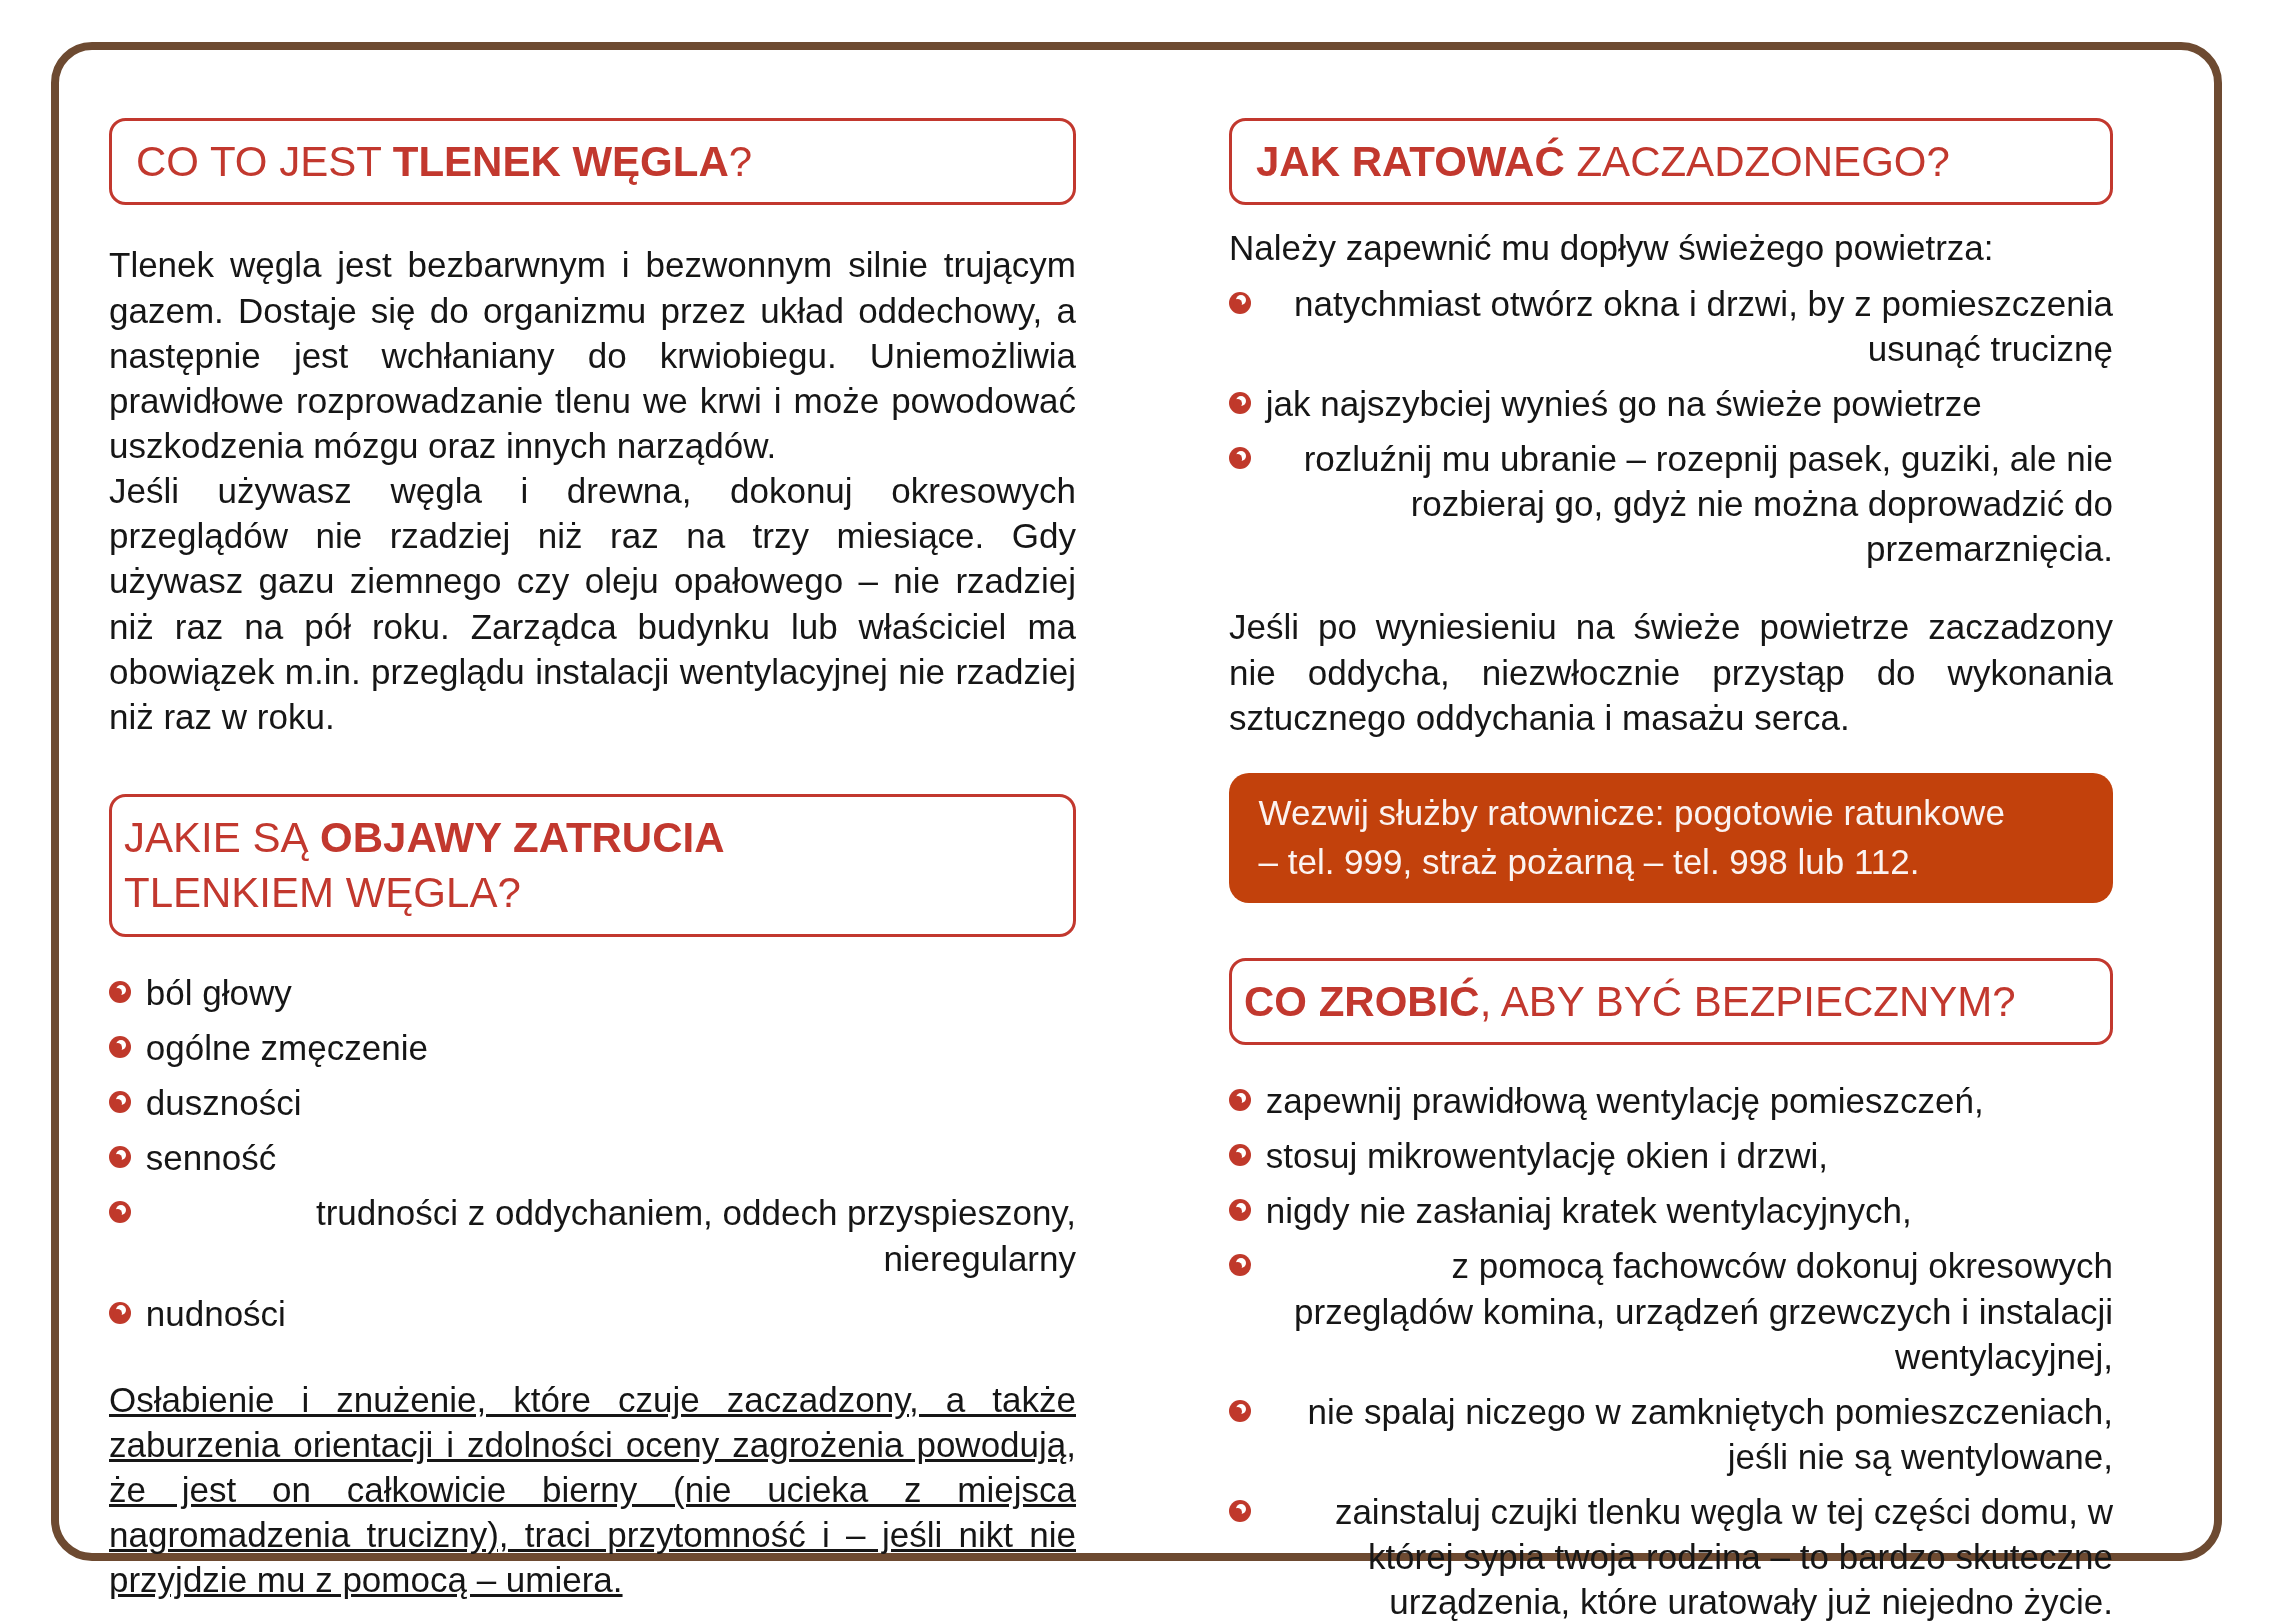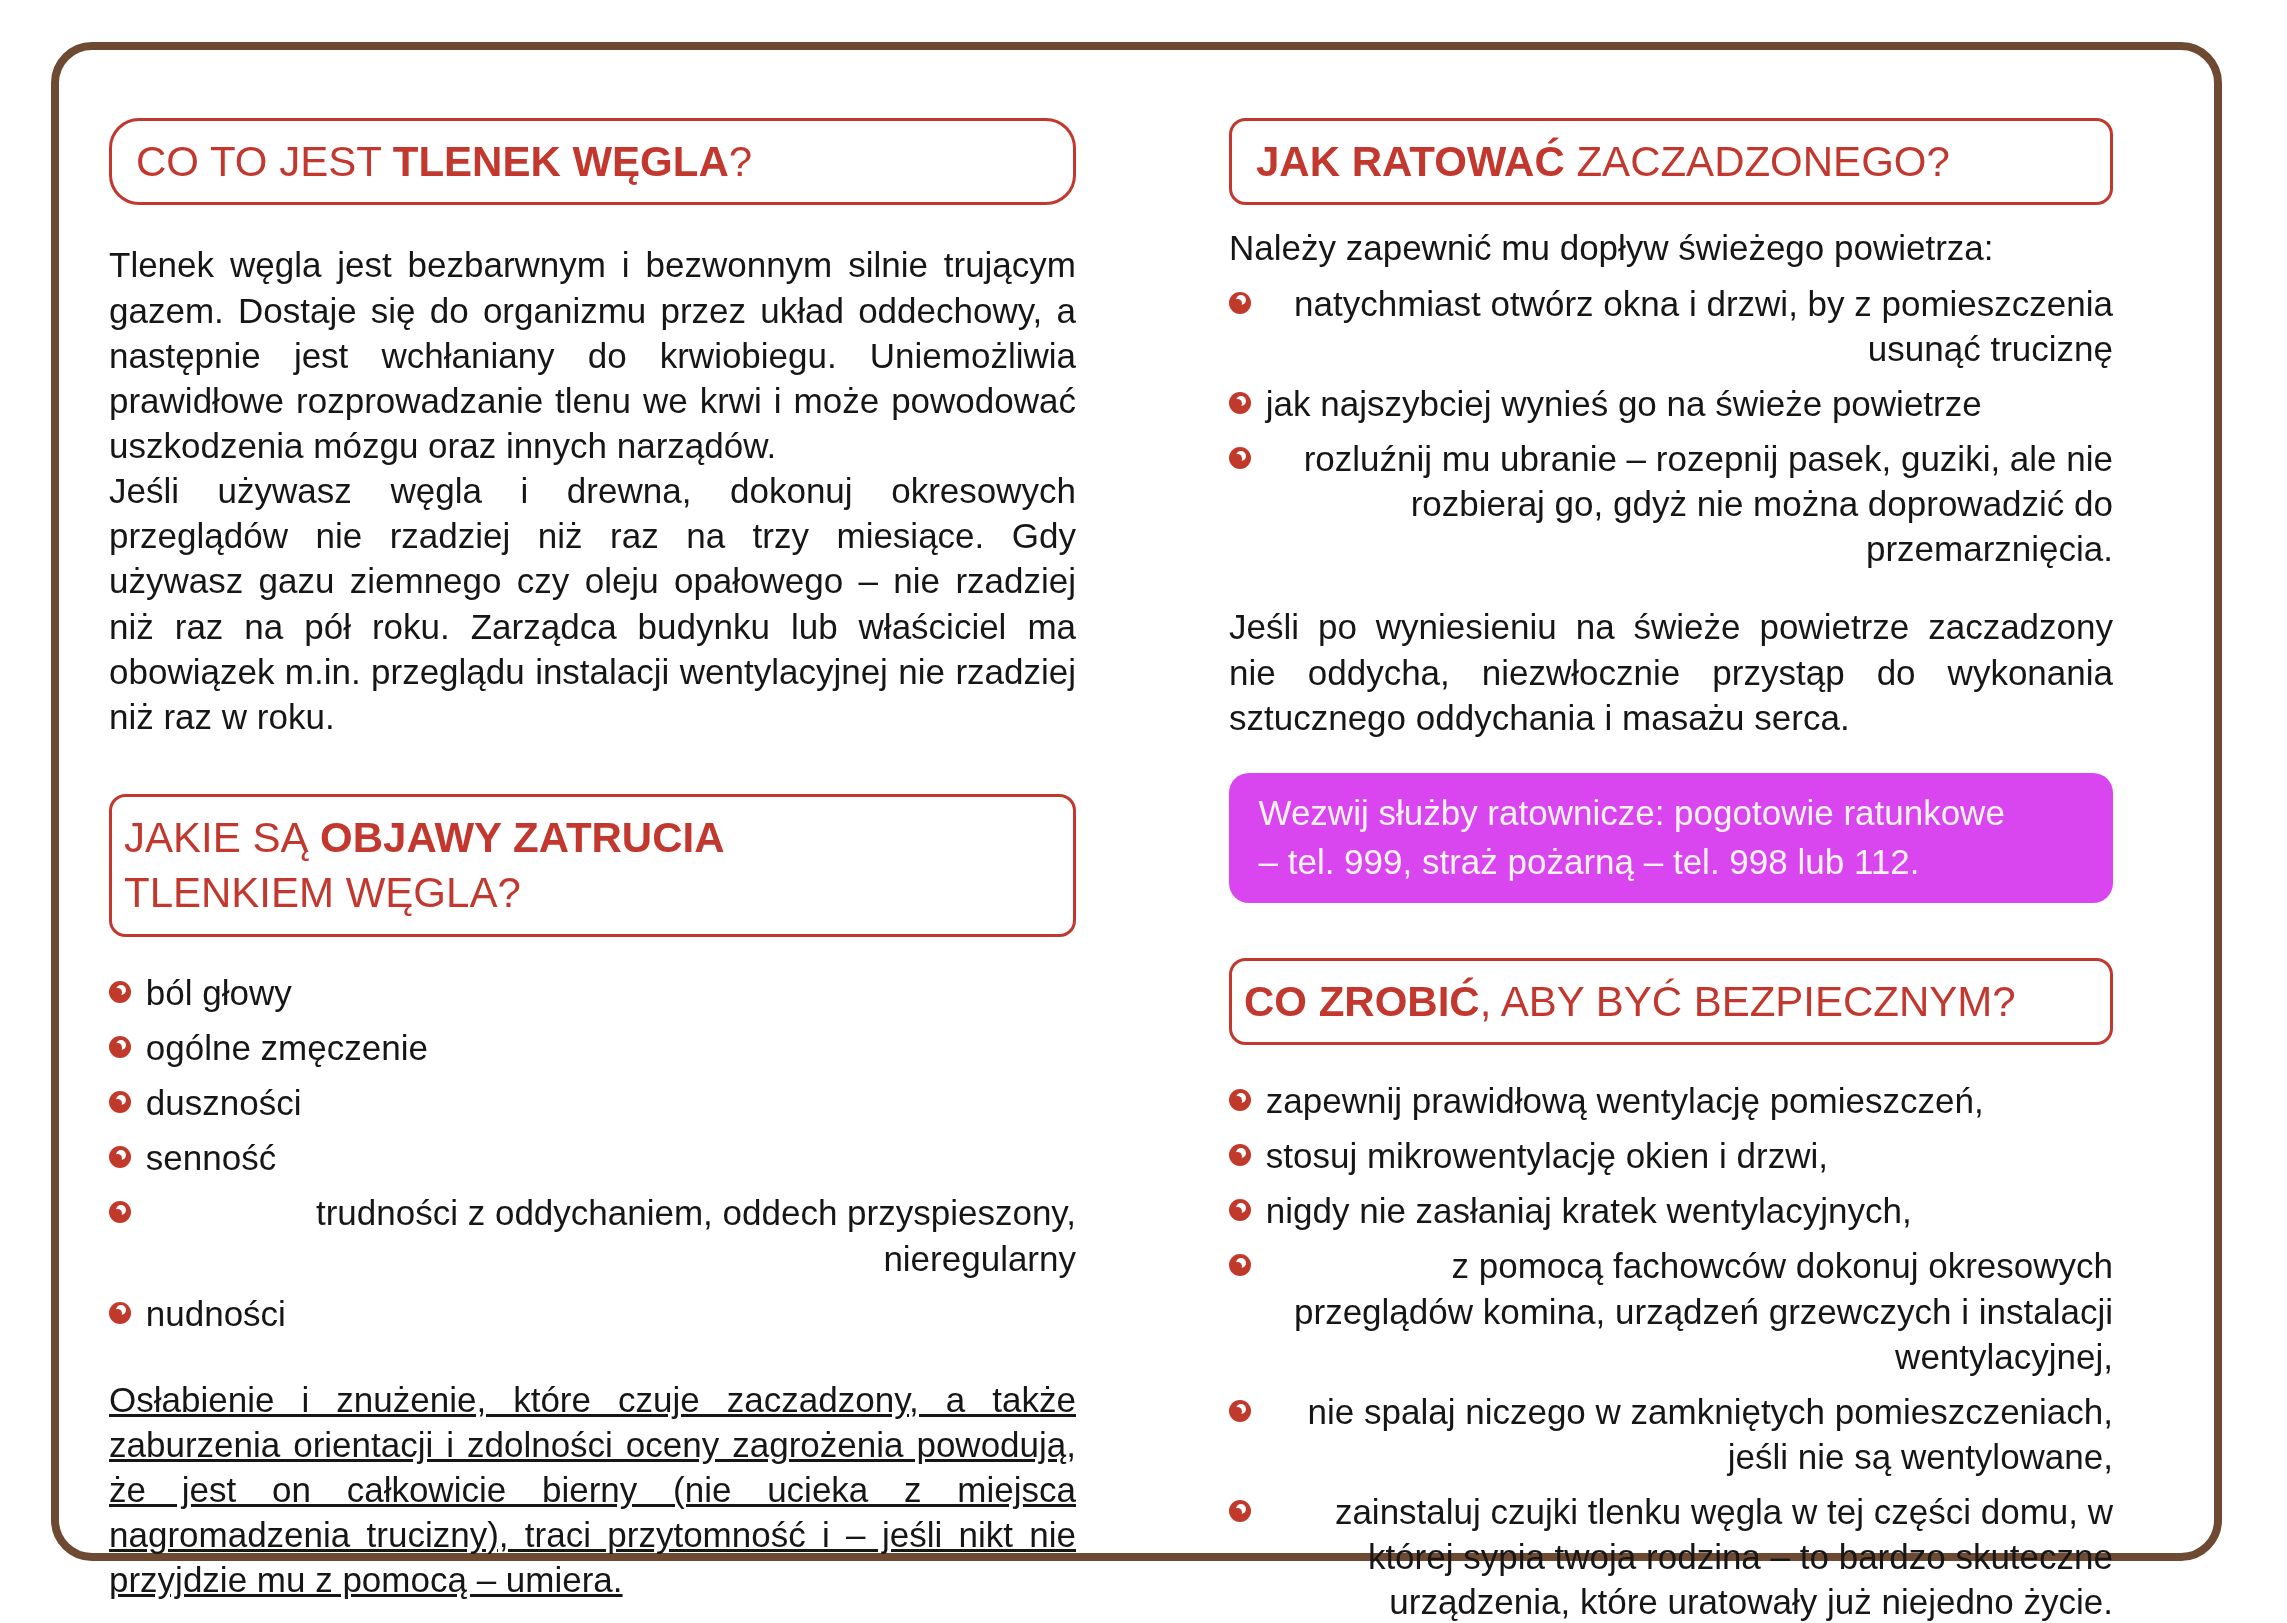--- a/index.html
+++ b/index.html
@@ -16,34 +16,34 @@
   .col{position:absolute;top:118px;}
   .col-left{left:109px;width:967px;}
   .col-right{left:1229px;width:884px;}
 
   .hbox{
     border:3.7px solid #c2382e;border-radius:16.6px;box-sizing:border-box;
     padding:13px 24px;color:#c2382e;font-size:42px;line-height:1.32;
     width:100%;background:#fff;
   }
   .hbox .b{font-weight:700;}
-  .mb{margin-bottom:37px;border-radius:30px;}
+  .mb{margin-bottom:37px;}
 
   .body-text{font-size:35px;line-height:1.29;text-align:justify;}
   p.para{margin:0;}
   p.mt{margin-top:41px;text-decoration:underline;}
 
   ul.dots{list-style:none;margin:0;padding:0;}
   ul.dots li{display:flex;gap:14.8px;font-size:35px;line-height:1.29;margin:10px 0;text-align:right;}
   .bullet{flex:0 0 auto;width:22px;height:22px;border-radius:50%;background:#c0392b;margin-top:11px;position:relative;}
   .bullet::after{content:"";position:absolute;left:6.5px;top:3.7px;width:10px;height:10px;border-radius:50%;background:#fff;}
   .bullet::before{content:"";position:absolute;left:3.7px;top:7.4px;width:9.2px;height:9.2px;border-radius:50%;background:#c0392b;z-index:1;}
 
   .banner{
-    background:#d946ef;color:#fbf3f1;border-radius:20px;
+    background:#c2410c;color:#fbf3f1;border-radius:20px;
     padding:16.6px 29.5px;font-size:35px;line-height:1.38;margin-top:33px;
   }
 
   .h-gap-top{margin-top:55px;padding-left:12px;}
   .list-gap{margin-top:3.7px;}
 </style>
 </head>
 <body>
 
 <div class="frame"></div>

